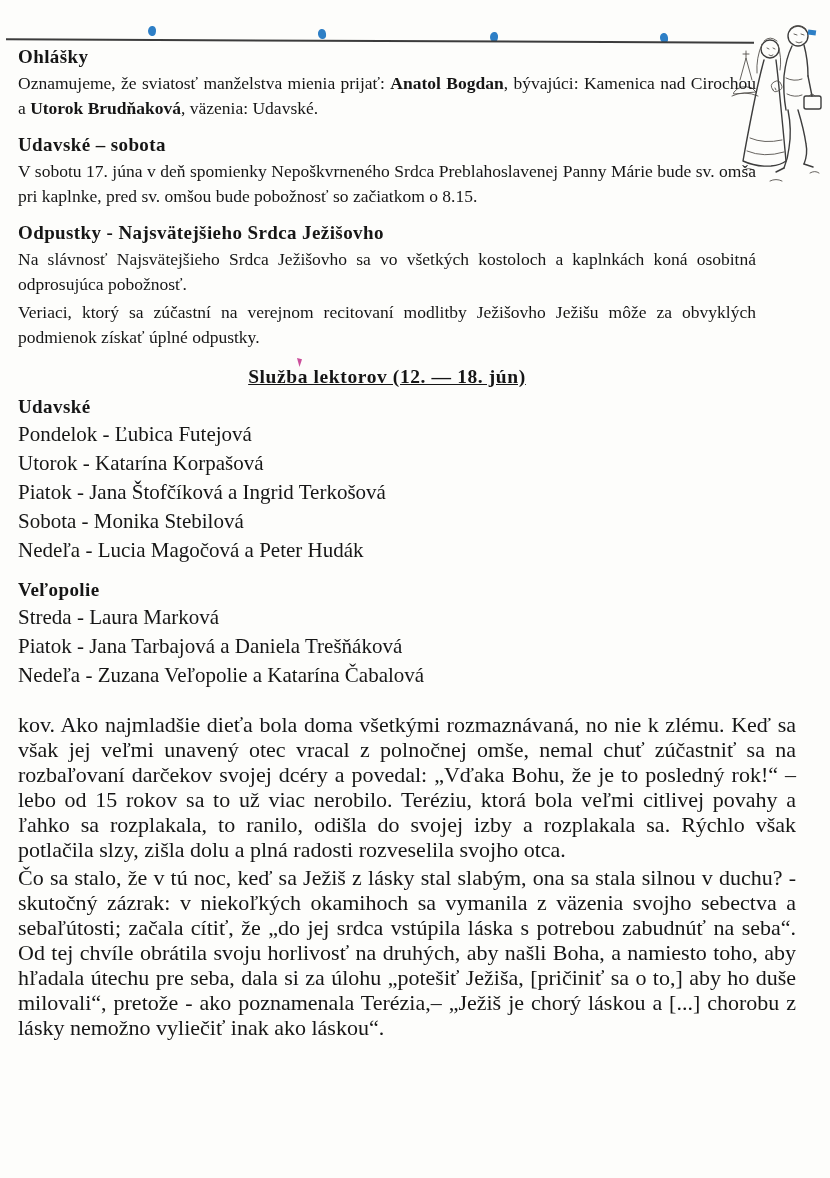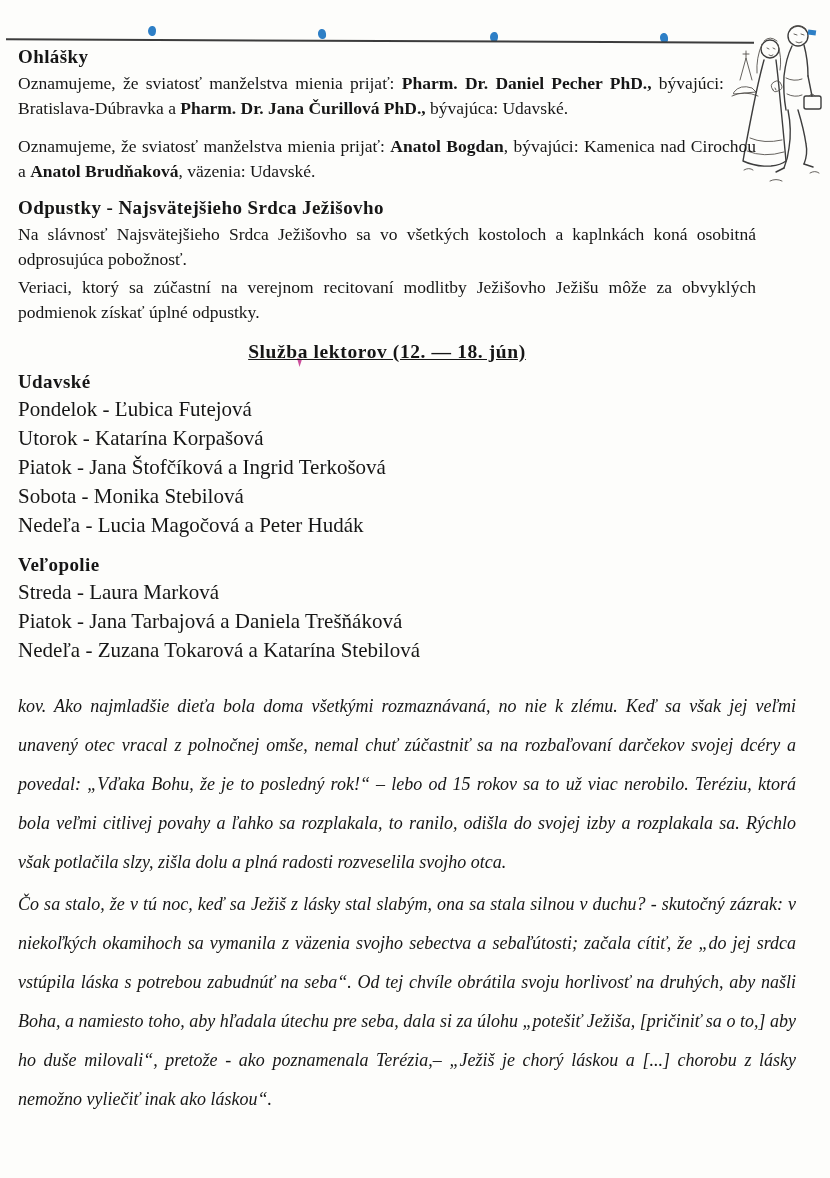--- a/index.html
+++ b/index.html
@@ -50,21 +50,21 @@
     font-size:17.5px; line-height:25px; text-align:justify;
     margin:3px 0 13px 0;
   }
   p.body.avoid-image { margin-right:32px; }
   .lector-title {
     text-align:center; font-size:19.5px; font-weight:bold;
     letter-spacing:.6px; margin:16px 40px 6px 0;text-decoration:underline;
   }
   .lector-line { font-size:21px; line-height:29px; }
   .story { margin-top:22px; }
-  .story p.body { font-size:18px; line-height:39px; margin-bottom:2px;font-style:italic; }
+  .story p.body { font-size:22px; line-height:25px; margin-bottom:2px; }
 </style>
 </head>
 <body>
 
 <div class="page">
 
   <span class="dot d1"></span>
   <span class="dot d2"></span>
   <span class="dot d3"></span>
   <span class="dot d4"></span>
@@ -102,47 +102,50 @@
 
       <path class="sk-thin" d="M18 152 q5 -3 9 0 M84 155 q5 -3 9 0 M44 163 q6 -3 12 0"></path>
     </svg>
   </div>
 
   <div class="content">
 
     <section class="upper">
       <h2 class="sec">Ohlášky</h2>
 
-      <p class="body avoid-image"><span>Oznamujeme, že sviatosť manželstva mienia prijať: </span><strong>Pharm. Dr. Daniel Pecher PhD.,</strong><span> bývajúci: Bratislava-Dúbravka a </span><strong>Pharm. Dr. Jana Čurillová PhD.,</strong><span> bývajúca: Udavské.</span></p>
 
-      <p class="body"><span>Oznamujeme, že sviatosť manželstva mienia prijať: </span><strong>Anatol Bogdan</strong><span>, bývajúci: Kamenica nad Cirochou a </span><strong>Anatol Brudňaková</strong><span>, väzenia: Udavské.</span></p>
+      <p class="body"><span>Oznamujeme, že sviatosť manželstva mienia prijať: </span><strong>Anatol Bogdan</strong><span>, bývajúci: Kamenica nad Cirochou a </span><strong>Utorok Brudňaková</strong><span>, väzenia: Udavské.</span></p>
 
     </section>
 
+    <section class="upper">
+      <h2 class="sec">Udavské – sobota</h2>
+      <p class="body">V sobotu 17. júna v deň spomienky Nepoškvrneného Srdca Preblahoslavenej Panny Márie bude sv. omša pri kaplnke, pred sv. omšou bude pobožnosť so začiatkom o 8.15.</p>
+    </section>
 
     <section class="upper">
       <h2 class="sec">Odpustky - Najsvätejšieho Srdca Ježišovho</h2>
       <p class="body" style="margin-bottom:2px">Na slávnosť Najsvätejšieho Srdca Ježišovho sa vo všetkých kostoloch a kaplnkách koná osobitná odprosujúca pobožnosť.</p>
       <p class="body">Veriaci, ktorý sa zúčastní na verejnom recitovaní modlitby Ježišovho Ježišu môže za obvyklých podmienok získať úplné odpustky.</p>
     </section>
 
     <section>
       <div class="lector-title">Služba lektorov (12. — 18. jún)</div>
 
       <h2 class="sec">Udavské</h2>
       <div class="lector-line">Pondelok - Ľubica Futejová</div>
       <div class="lector-line">Utorok - Katarína Korpašová</div>
       <div class="lector-line">Piatok - Jana Štofčíková a Ingrid Terkošová</div>
       <div class="lector-line">Sobota - Monika Stebilová</div>
       <div class="lector-line">Nedeľa - Lucia Magočová a Peter Hudák</div>
 
       <h2 class="sec" style="margin-top:14px">Veľopolie</h2>
       <div class="lector-line">Streda - Laura Marková</div>
       <div class="lector-line">Piatok - Jana Tarbajová a Daniela Trešňáková</div>
-      <div class="lector-line">Nedeľa - Zuzana Tokarová a Katarína Stebilová</div>
+      <div class="lector-line">Nedeľa - Zuzana Veľopolie a Katarína Čabalová</div>
     </section>
 
     <section class="story">
       <p class="body">kov. Ako najmladšie dieťa bola doma všetkými rozmaznávaná, no nie k zlému. Keď sa však jej veľmi unavený otec vracal z polnočnej omše, nemal chuť zúčastniť sa na rozbaľovaní darčekov svojej dcéry a povedal: „Vďaka Bohu, že je to posledný rok!“ – lebo od 15 rokov sa to už viac nerobilo. Teréziu, ktorá bola veľmi citlivej povahy a ľahko sa rozplakala, to ranilo, odišla do svojej izby a rozplakala sa. Rýchlo však potlačila slzy, zišla dolu a plná radosti rozveselila svojho otca.</p>
       <p class="body">Čo sa stalo, že v tú noc, keď sa Ježiš z lásky stal slabým, ona sa stala silnou v duchu? - skutočný zázrak: v niekoľkých okamihoch sa vymanila z väzenia svojho sebectva a sebaľútosti; začala cítiť, že „do jej srdca vstúpila láska s potrebou zabudnúť na seba“. Od tej chvíle obrátila svoju horlivosť na druhých, aby našli Boha, a namiesto toho, aby hľadala útechu pre seba, dala si za úlohu „potešiť Ježiša, [pričiniť sa o to,] aby ho duše milovali“, pretože - ako poznamenala Terézia,– „Ježiš je chorý láskou a [...] chorobu z lásky nemožno vyliečiť inak ako láskou“.</p>
     </section>
 
   </div>
 </div>
 

